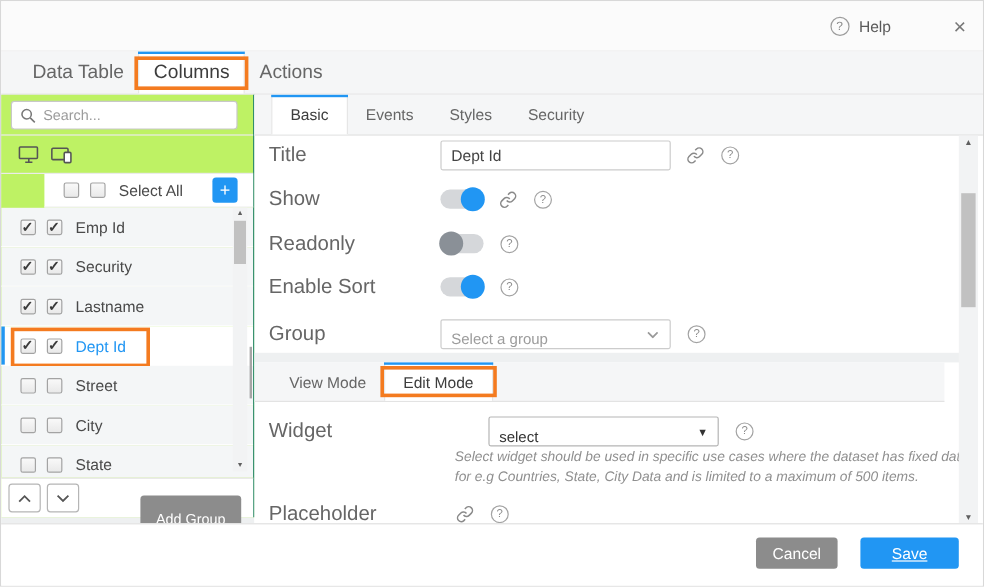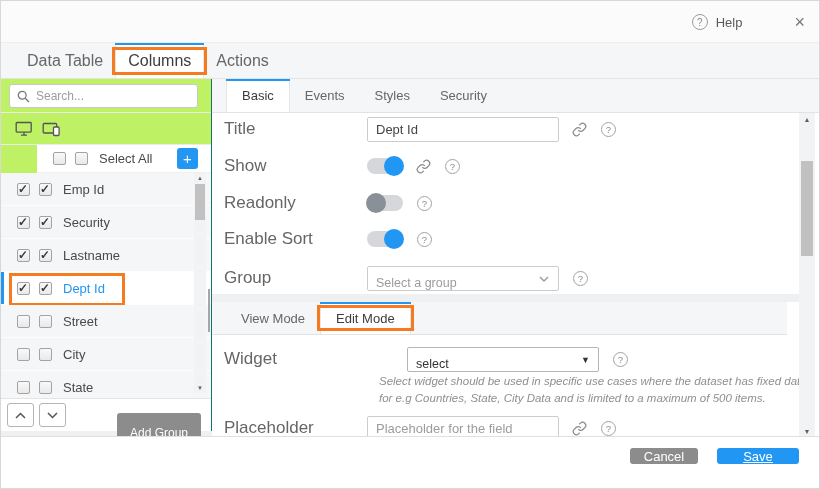--- a/index.html
+++ b/index.html
@@ -86,21 +86,21 @@
   .helper { position:absolute; top:260px; left:167px; width:444px; font-size:11.5px; font-style:italic; color:#8f8f8f; line-height:1.5; }
 
   
   .pscroll { position:absolute; top:34px; right:4px; width:16px; height:325px; background:#f2f3f4; }
   .pscroll .arr { position:absolute; left:0; right:0; text-align:center; font-size:7px; color:#5f5f5f; }
   .pscroll .arr.up { top:3px; } .pscroll .arr.dn { bottom:3px; }
   .pscroll .thumb { position:absolute; left:2px; width:12px; top:48px; height:95px; background:#c1c1c1; }
 
   
   .footer { position:absolute; bottom:0; left:0; right:0; height:52px; background:#fff; border-top:1px solid #e0e0e0; }
-  .btn { position:absolute; top:11px; height:16px; border:none; border-radius:3px; color:#fff; font-size:13px; font-family:"Liberation Sans",sans-serif; }
+  .btn { position:absolute; top:11px; height:26px; border:none; border-radius:3px; color:#fff; font-size:13px; font-family:"Liberation Sans",sans-serif; }
   .btn-cancel { right:121px; width:68px; background:#8c8c8c; }
   .btn-save { right:20px; width:82px; background:#2196F3;text-decoration:underline; }
 
   svg { display:block; }
 </style>
 </head>
 <body>
 
 <div class="app">
 
@@ -307,21 +307,20 @@
           <span class="val">select</span>
           <span class="native-arrow">▼</span>
         </span>
         <span class="help-ic">?</span>
       </div>
 
       <div class="helper">Select widget should be used in specific use cases where the dataset has fixed data for e.g Countries, State, City Data and is limited to a maximum of 500 items.</div>
 
       <div class="frow" style="top:302px">
         <span class="flabel">Placeholder</span>
-        <input class="tinput" placeholder="Placeholder for the field" style="">
         <span class="link-ic">
           <svg width="15" height="15" viewBox="0 0 24 24" fill="none" stroke="#8a8a8a" stroke-width="2">
               <path d="M10 13a5 5 0 0 0 7.54.54l3-3a5 5 0 0 0-7.07-7.07l-1.72 1.71"></path>
               <path d="M14 11a5 5 0 0 0-7.54-.54l-3 3a5 5 0 0 0 7.07 7.07l1.71-1.71"></path>
             </svg>
         </span>
         <span class="help-ic">?</span>
       </div>
 
     </div>

